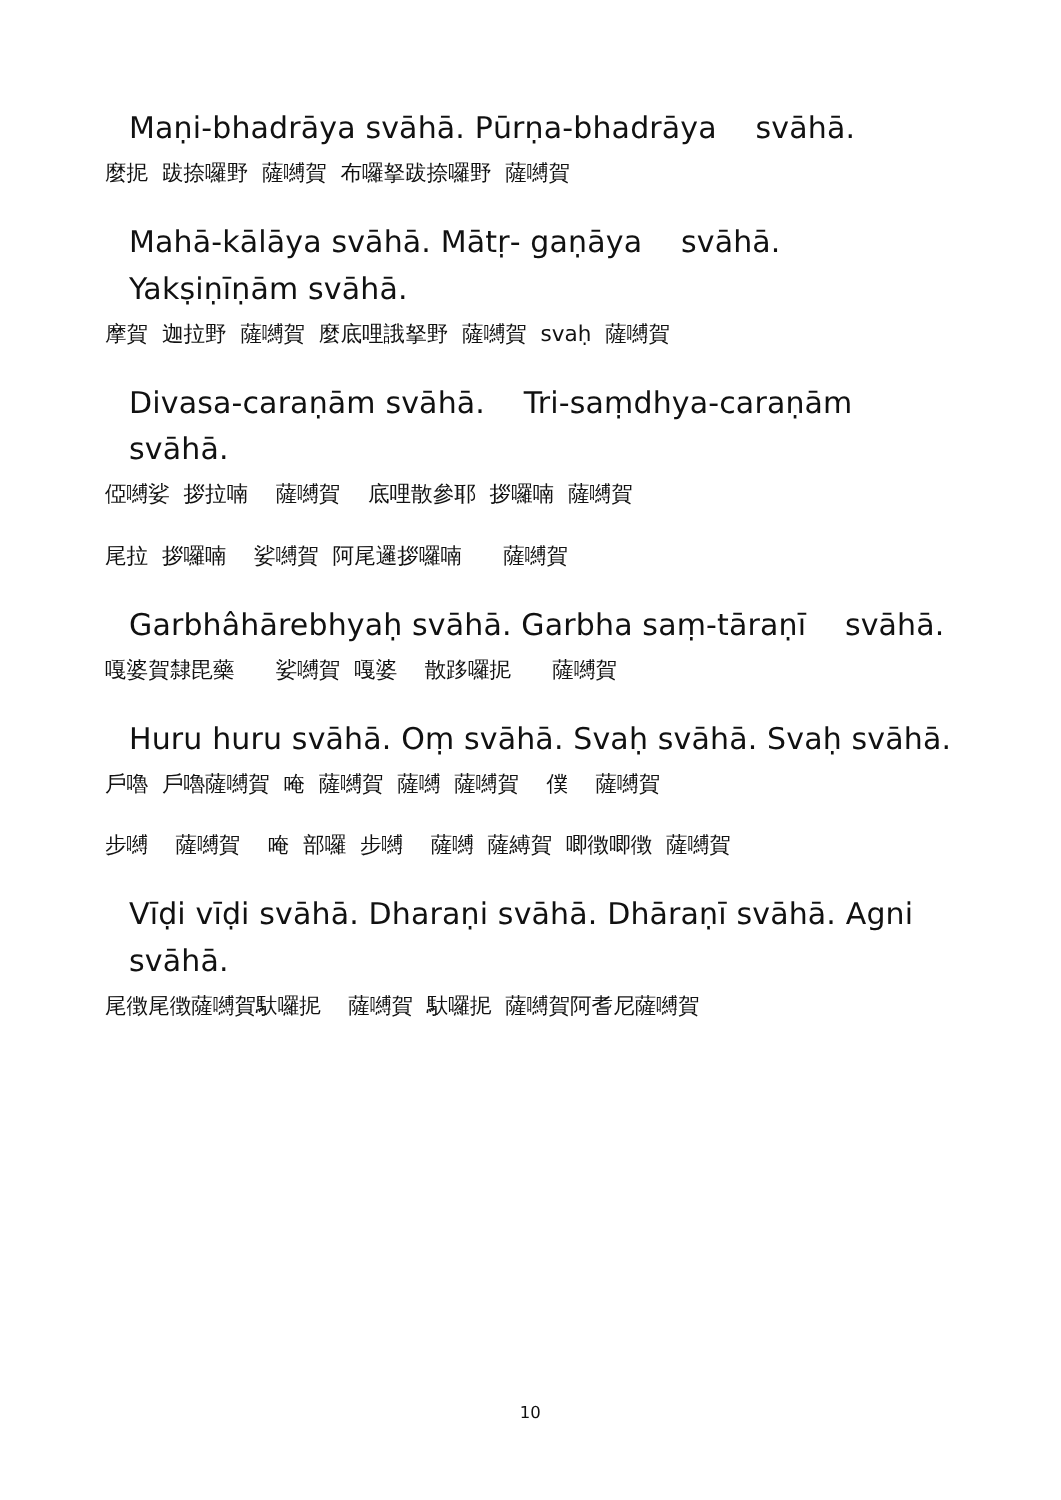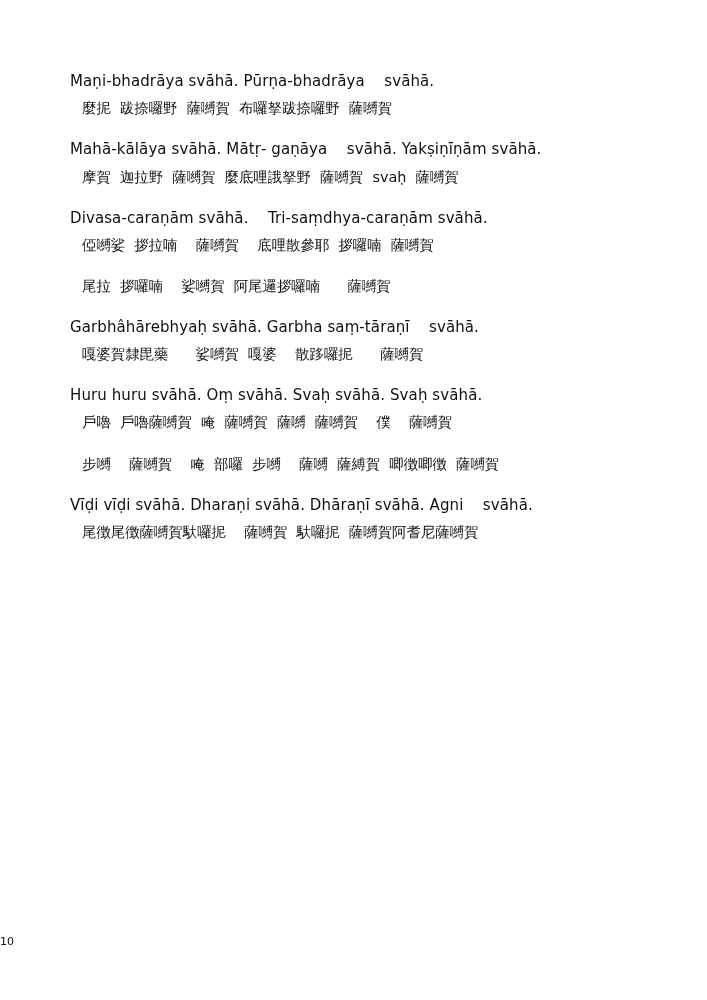--- a/index.html
+++ b/index.html
@@ -25,40 +25,41 @@
   }
   .content {
     position: relative;
     width: 100%;
   }
   .line-block {
     margin: 0 0 6px 0;
   }
   .roman {
     font-family: "DejaVu Sans", sans-serif;
-    font-size: 15px;
+    font-size: 20px;
     line-height: 1.55;
     letter-spacing: 0.1px;
     white-space: pre-wrap;
-    margin: 0 0 4px 0;
+    margin: 0 0 4px 16px;
     color: #111;
   }
   .cjk {
     font-family: "DejaVu Sans", sans-serif;
     font-size: 14.4px;
     line-height: 1.6;
     white-space: pre-wrap;
-    margin: 0 0 18px 12px;
+    margin: 0 0 18px 0;
     color: #111;
   }
   .page-number {
     position: absolute;
     left: 0;
     right: 0;
     bottom: 52px;
+    text-align: center;
     font-family: "DejaVu Sans", sans-serif;
     font-size: 11px;
     color: #111;
   }
 </style>
 </head>
 <body>
 
 <div class="page">
   <div class="content">

